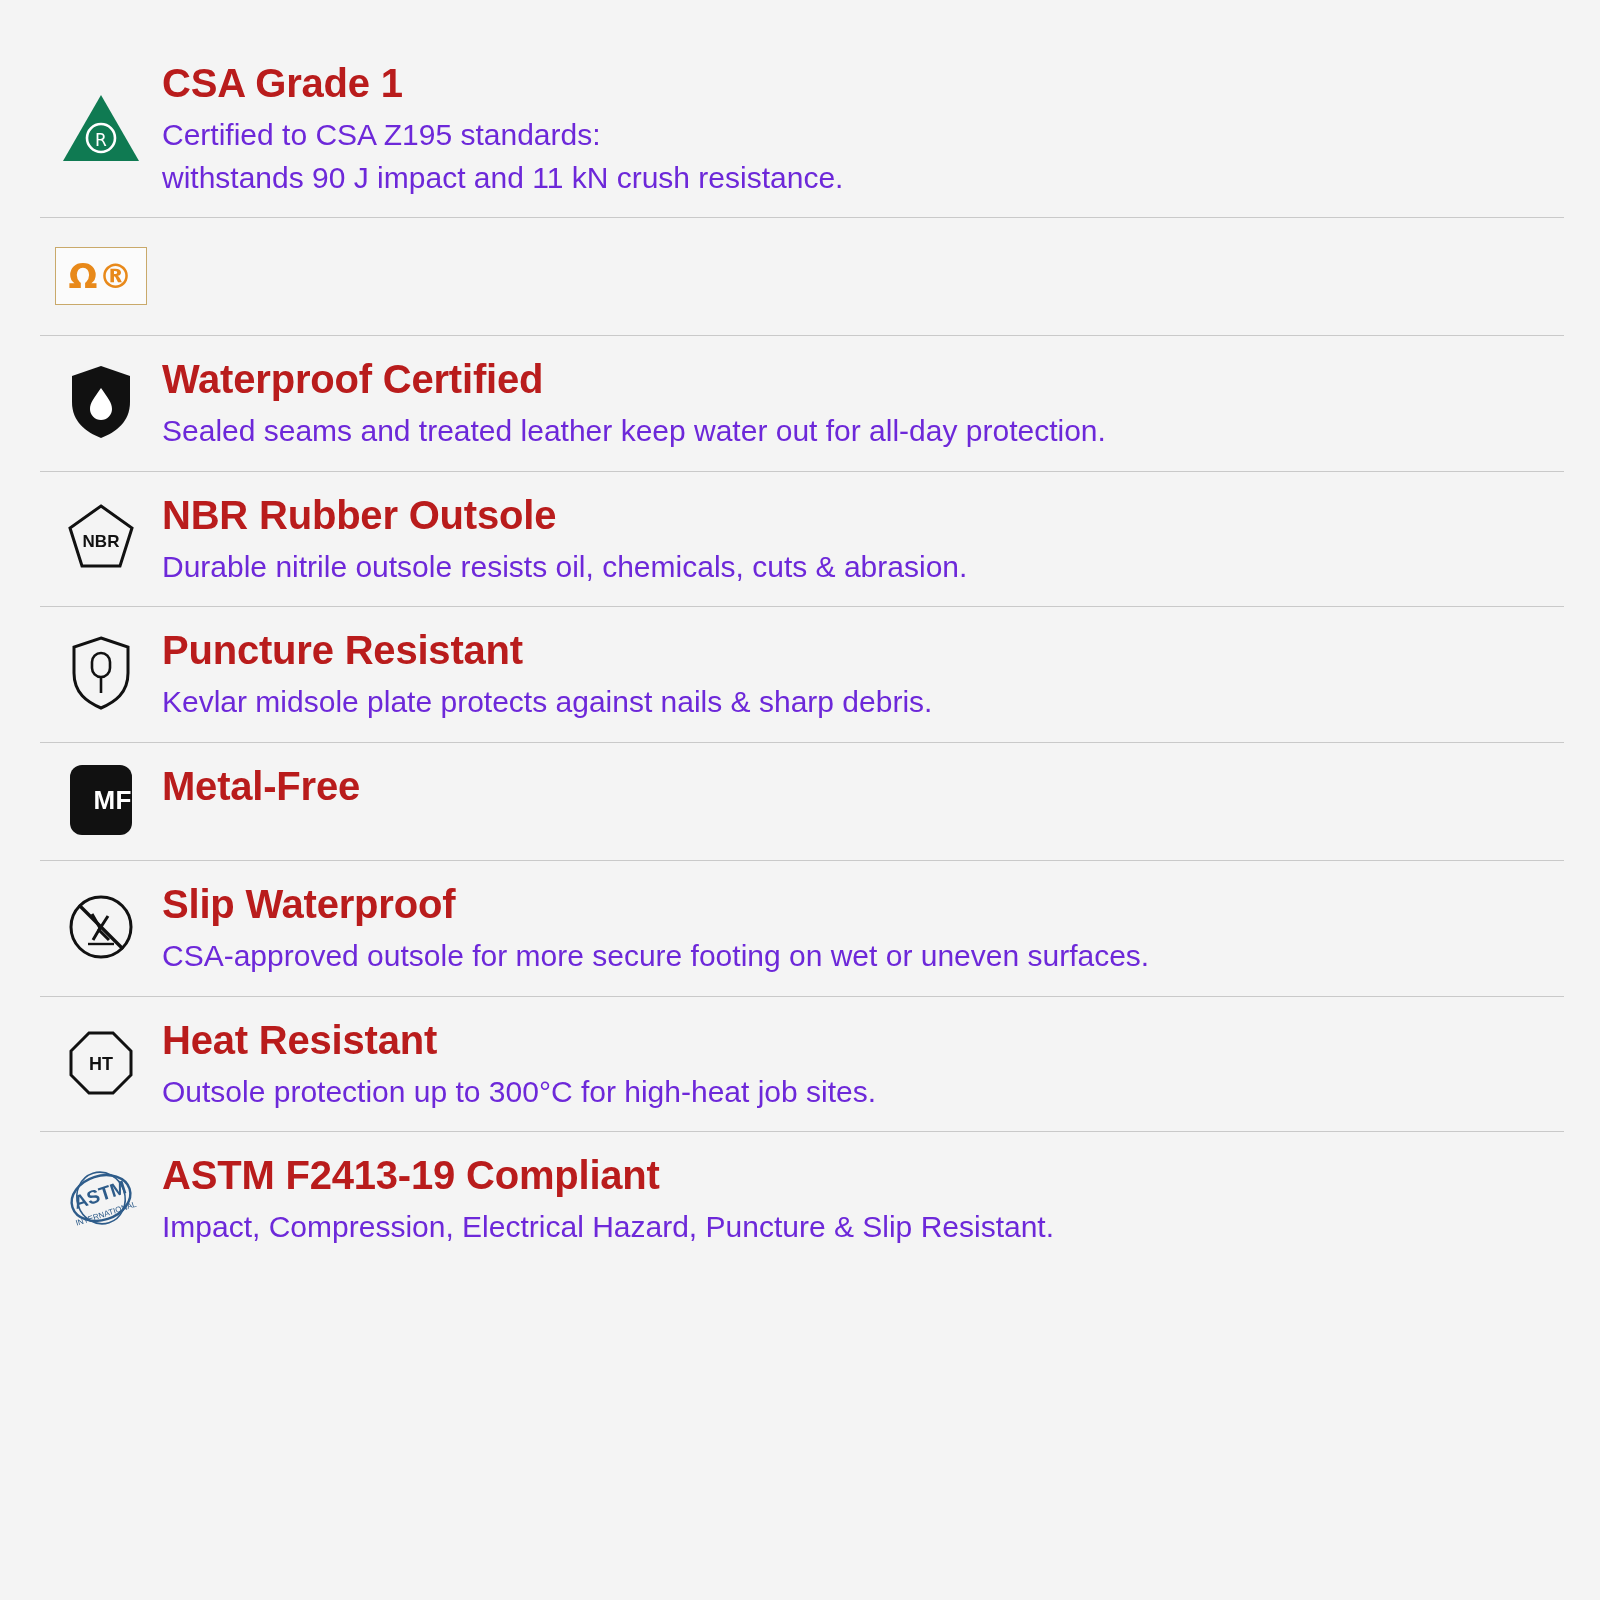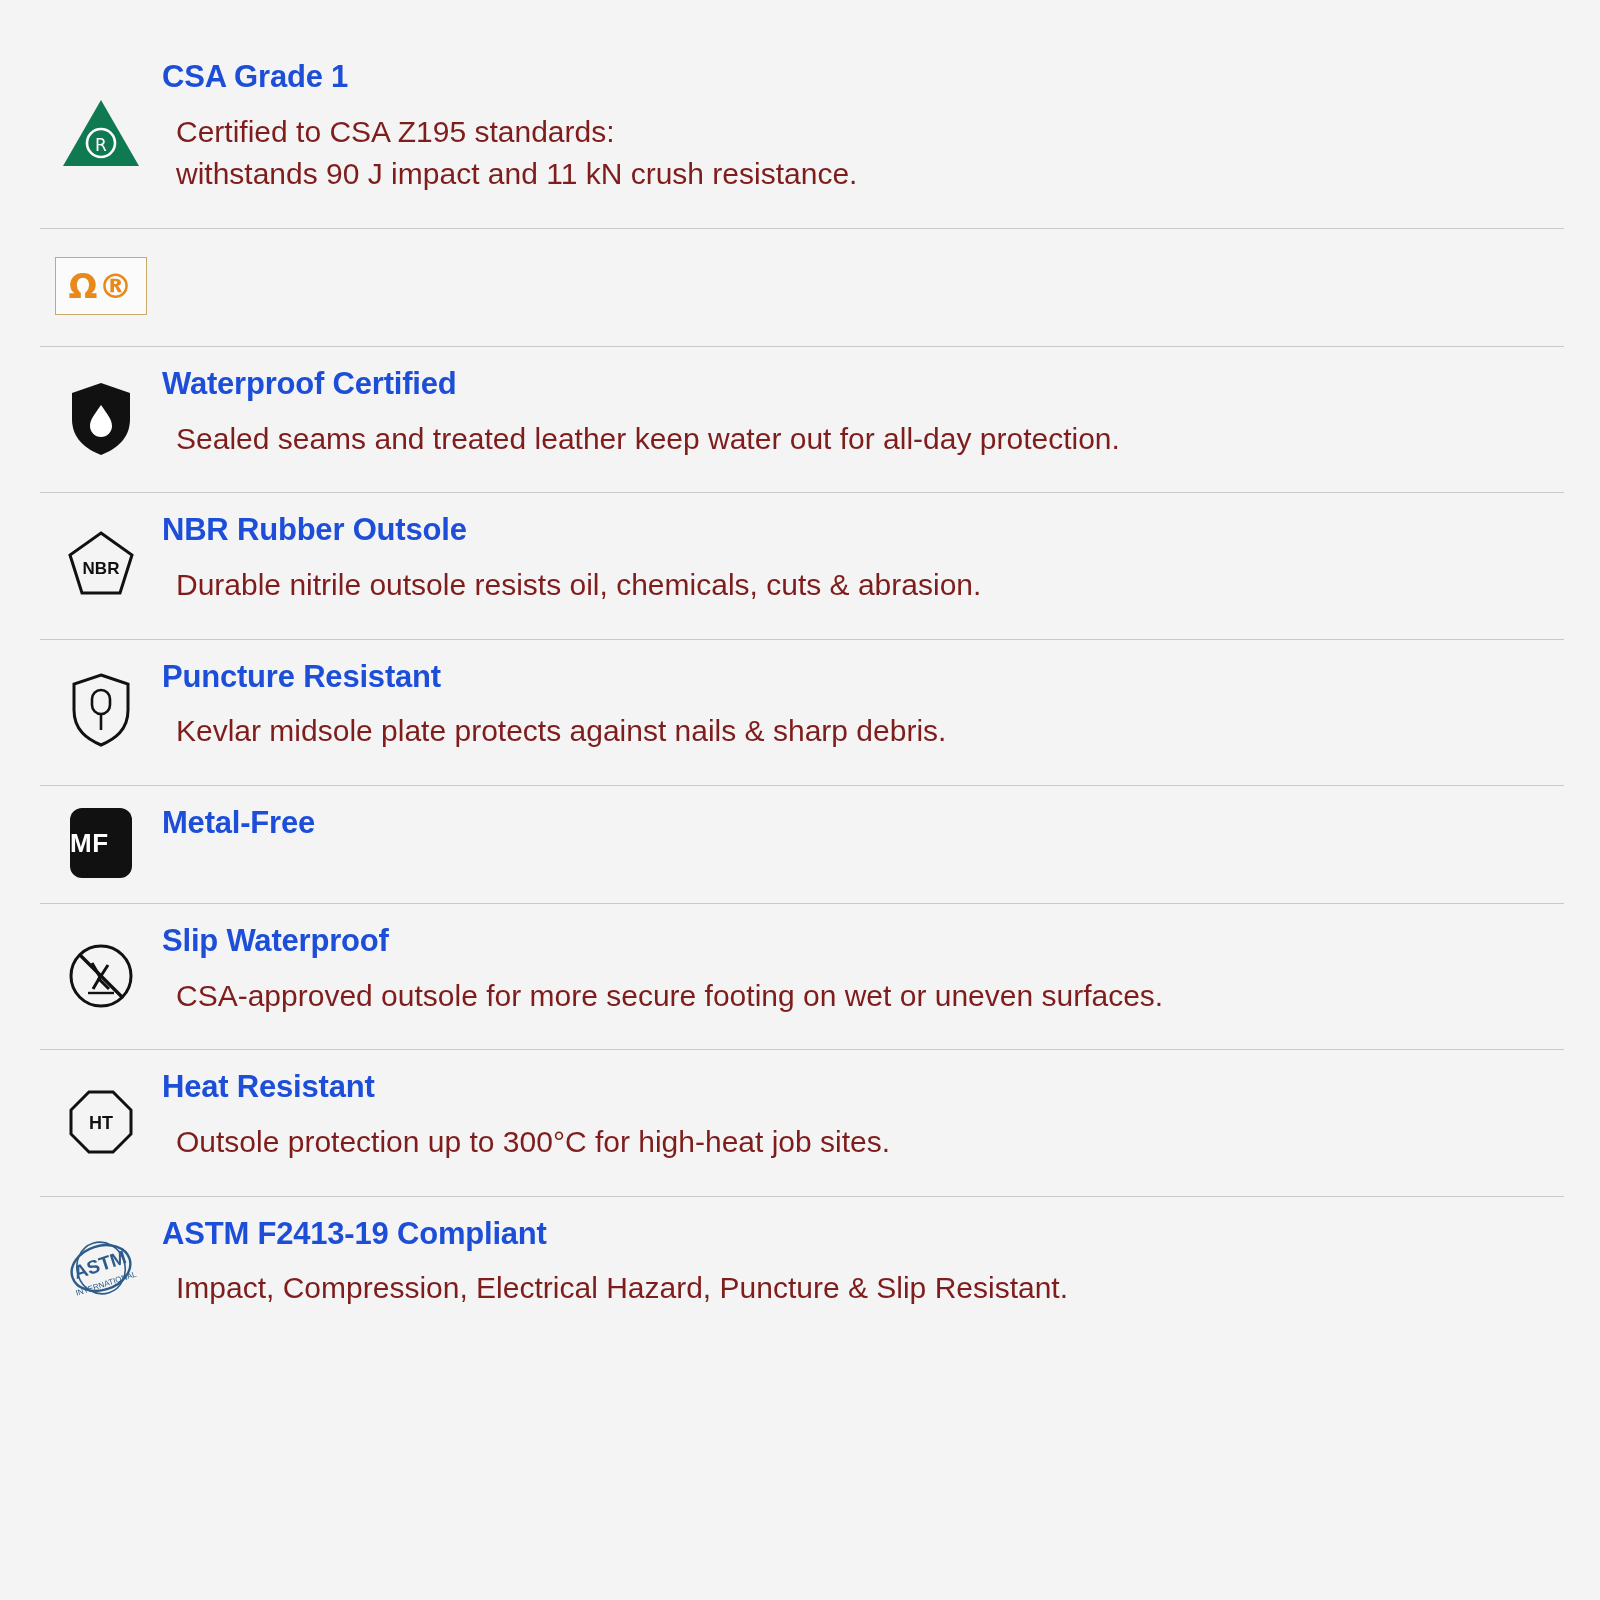--- a/index.html
+++ b/index.html
@@ -45,33 +45,33 @@
     display: flex;
     align-items: center;
     justify-content: center;
     align-self: center;
   }
   .text-cell {
     flex: 1;
     padding-top: 2px;
   }
   .feature-title {
-    font-size: 31px;
+    font-size: 40px;
     font-weight: bold;
     letter-spacing: -0.2px;
     line-height: 1.25;
     margin: 0 0 6px 0;
-    color: #1d4ed8;
+    color: #b91c1c;
   }
   .feature-desc {
     font-size: 30px;
     font-weight: 400;
     line-height: 1.42;
-    margin: 14px;
-    color: #7f1d1d;
+    margin: 0;
+    color: #6d28d9;
   }
   .feature-desc .line {
     display: block;
   }
 
   
   .ico {
     display: block;
   }
   .csa-tri { width: 84px; height: 74px; }
@@ -87,21 +87,21 @@
     font-size: 34px;
     font-weight: bold;
     letter-spacing: 1px;
     line-height: 1;
     font-family: "DejaVu Sans", sans-serif;
   }
   .mf-box {
     width: 62px; height: 70px;
     background: #111;
     border-radius: 12px;
-    display: flex; align-items: center; justify-content: flex-start;
+    display: flex; align-items: center; justify-content: flex-end;
   }
   .mf-box span {
     color: #fff;
     font-size: 26px;
     font-weight: bold;
     letter-spacing: 0.5px;
     line-height: 1;
   }
 </style>
 </head>

